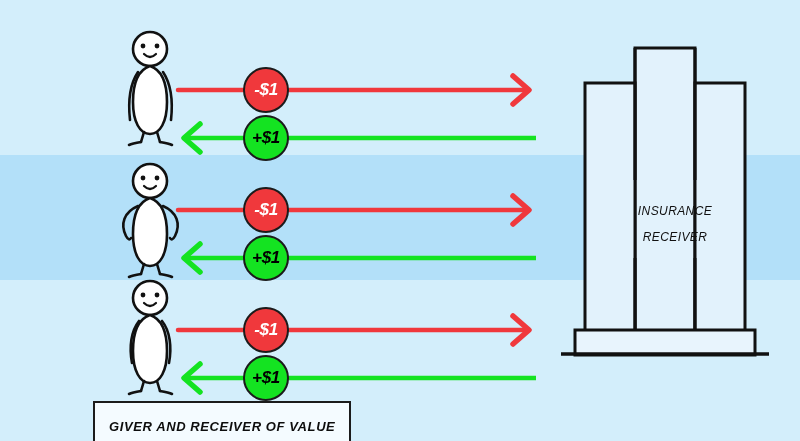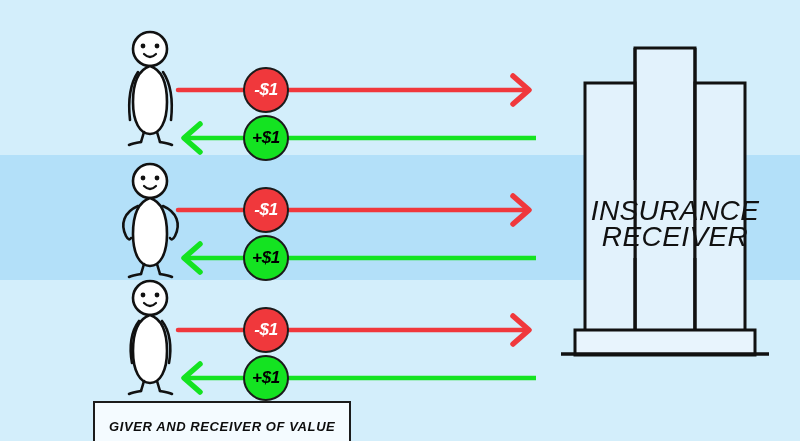--- a/index.html
+++ b/index.html
@@ -75,21 +75,21 @@
     height: 335px;
   }
   #building svg { display: block; overflow: visible; }
   .bldg-label {
     position: absolute;
     left: 0;
     top: 178px;
     width: 240px;
     text-align: center;
     font-style: italic;
-    font-size: 28px;
+    font-size: 12px;
     line-height: 26px;
     color: #111111;
     letter-spacing: 0.4px;
   }
 
   
   #caption {
     position: absolute;
     left: 93px;
     top: 401px;

